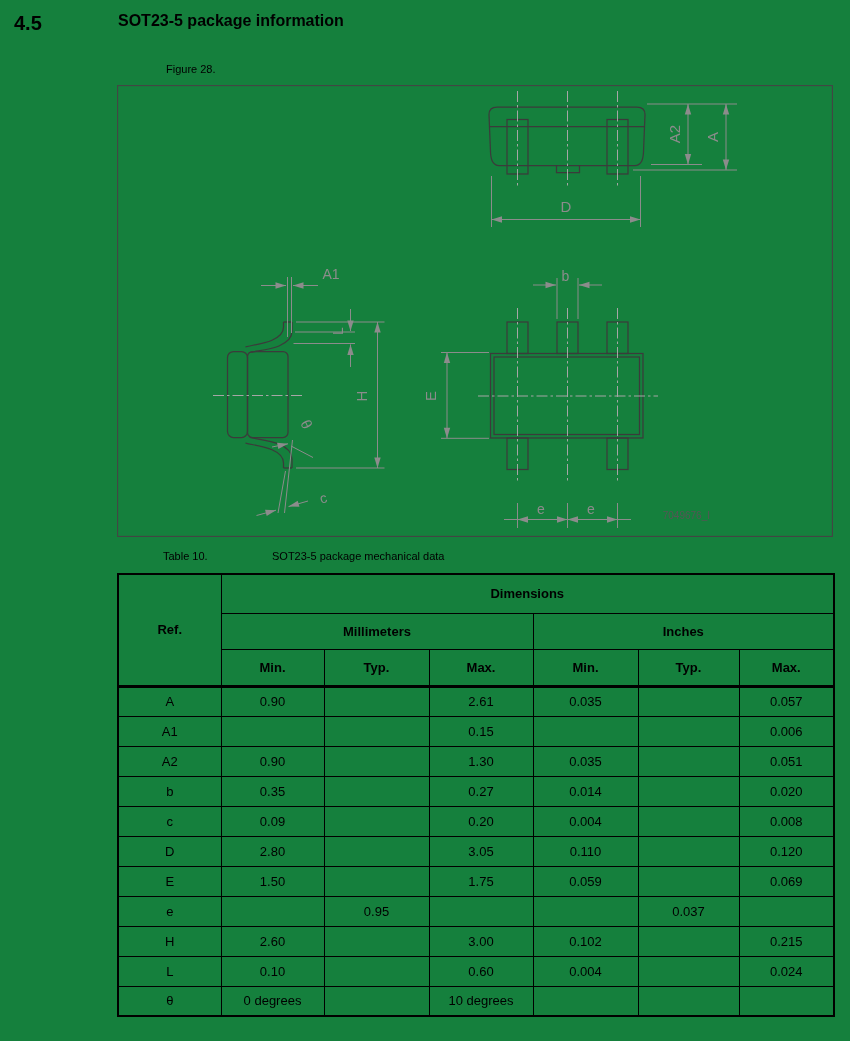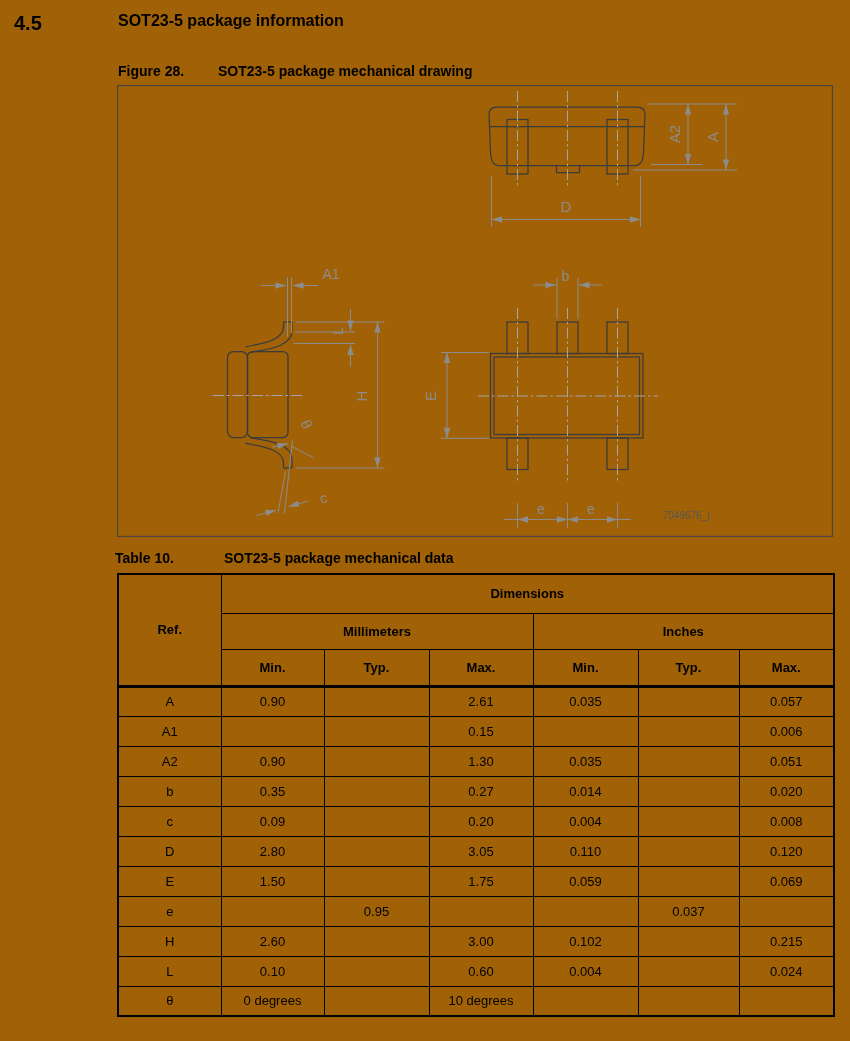--- a/index.html
+++ b/index.html
@@ -1,23 +1,23 @@
 <!DOCTYPE html>
 <html><head>
 <meta charset="utf-8">
 <style>
   html,body { margin:0; padding:0; background:#fff; }
   #page {
-    position:relative; width:850px; height:1041px; background:#a16207;
+    position:relative; width:850px; height:1041px; background:#15803d;
     font-family:"Liberation Sans", sans-serif; color:#000; overflow:hidden;
   }
   .abs { position:absolute; }
   .h-num   { left:14px;  top:12px; font-size:20px; font-weight:bold; }
   .h-title { left:118px; top:12px; font-size:16px; font-weight:bold; }
-  .cap-label { font-size:14px; font-weight:bold; }
+  .cap-label { font-size:11px; font-weight:normal;margin-left:48px; }
   .fig-cap-label { left:118px; top:63px; }
   .fig-cap-text  { left:218px; top:63px; }
   .tab-cap-label { left:115px; top:550px; }
   .tab-cap-text  { left:224px; top:550px; }
   #figure-svg { left:117px; top:85px; }
 
   table.dstable {
     position:absolute; left:117px; top:573px; width:716px;
     border-collapse:collapse; table-layout:fixed;
     font-family:"Liberation Sans", sans-serif;
@@ -45,21 +45,20 @@
 </style>
 </head>
 <body>
 
 <div id="page">
 
   <div class="abs h-num">4.5</div>
   <div class="abs h-title">SOT23-5 package information</div>
 
   <div class="abs cap-label fig-cap-label">Figure 28.</div>
-  <div class="abs cap-label fig-cap-text">SOT23-5 package mechanical drawing</div>
 
   <svg id="figure-svg" class="abs" width="716" height="452" viewBox="117 85 716 452">
     <defs>
       <marker id="arr" markerUnits="userSpaceOnUse" markerWidth="12" markerHeight="8" refX="11" refY="4" orient="auto-start-reverse">
         <path d="M11 4 L0.5 0.8 L0.5 7.2 Z" fill="#8c8c8c"></path>
       </marker>
     </defs>
 
     <rect x="117.6" y="85.6" width="714.8" height="450.8" fill="none" stroke="#444" stroke-width="1.1"></rect>
 

